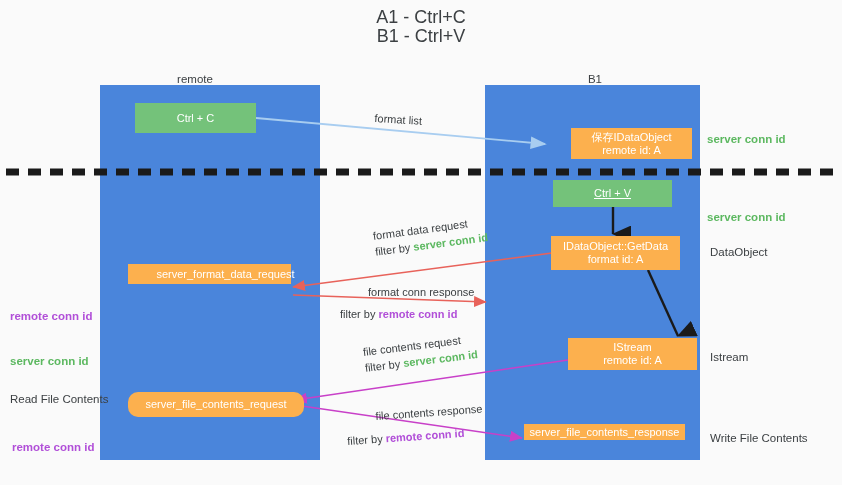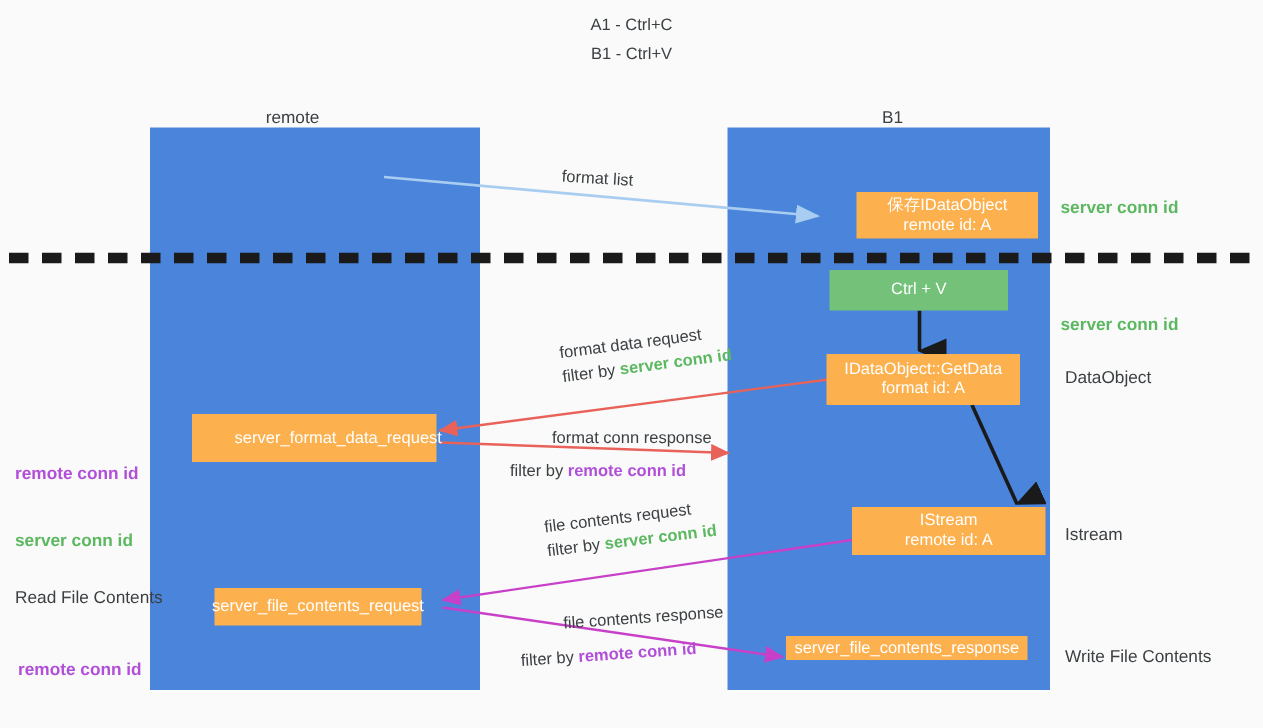--- a/index.html
+++ b/index.html
@@ -23,21 +23,21 @@
     height: 485px;
     pointer-events: none;
   }
 
   
   .title {
     position: absolute;
     left: 0; top: 8px;
     width: 842px;
     text-align: center;
-    font-size: 11px;
+    font-size: 18px;
     color: #3c4043;
     line-height: 19px;
     white-space: pre-line;
   }
 
   
   .col-head {
     position: absolute;
     text-align: center;
     font-size: 11.5px;
@@ -144,36 +144,37 @@
 
     <line x1="648" y1="270" x2="678" y2="336" stroke="#1a1a1a" stroke-width="2.4" marker-end="url(#ah-blk)"></line>
 
     <line x1="568" y1="360" x2="295" y2="400" stroke="#c840c8" stroke-width="1.6" marker-end="url(#ah-mag)"></line>
 
     <line x1="295" y1="405" x2="522" y2="438" stroke="#c840c8" stroke-width="1.6" marker-end="url(#ah-mag)"></line>
 
     <line x1="6" y1="172" x2="836" y2="172" stroke="#1a1a1a" stroke-width="7" stroke-dasharray="13 9" stroke-linecap="butt"></line>
   </svg>
 
+  <div class="node green" style="left:135px; top:103px; width:121px; height:30px;">Ctrl + C</div>
 
   <div class="node orange" style="left:553px; top:128px; width:121px; height:31px;margin-left:18px;">保存IDataObject
 remote id: A</div>
 
-  <div class="node green" style="left:553px; top:180px; width:119px; height:27px;">Ctrl + V</div>
+  <div class="node green" style="left:553px; top:180px; width:119px; height:27px;text-decoration:underline;">Ctrl + V</div>
 
   <div class="node orange" style="left:551px; top:236px; width:129px; height:34px;">IDataObject::GetData
 format id: A</div>
 
-  <div class="node orange" style="left:128px; top:276px; width:163px; height:32px;padding-left:32px;">server_format_data_request</div>
+  <div class="node orange" style="left:128px; top:264px; width:163px; height:20px;padding-left:32px;">server_format_data_request</div>
 
 
   <div class="node orange" style="left:568px; top:338px; width:129px; height:32px;">IStream
 remote id: A</div>
 
-  <div class="node orange" style="left:143px; top:392px; width:138px; height:25px;">server_file_contents_request</div>
+  <div class="node orange" style="left:128px; top:392px; width:176px; height:25px;border-radius:10px;">server_file_contents_request</div>
 
   <div class="node orange" style="left:524px; top:424px; width:161px; height:16px;">server_file_contents_response</div>
 
   <div class="edge-label" style="left:375px; top:110px; transform: rotate(3.5deg);">
     <span>format list</span>
   </div>
 
   <div class="edge-label" style="left:372px; top:228px; transform: rotate(-7.5deg);">
     <div>format data request</div>
     <div>

